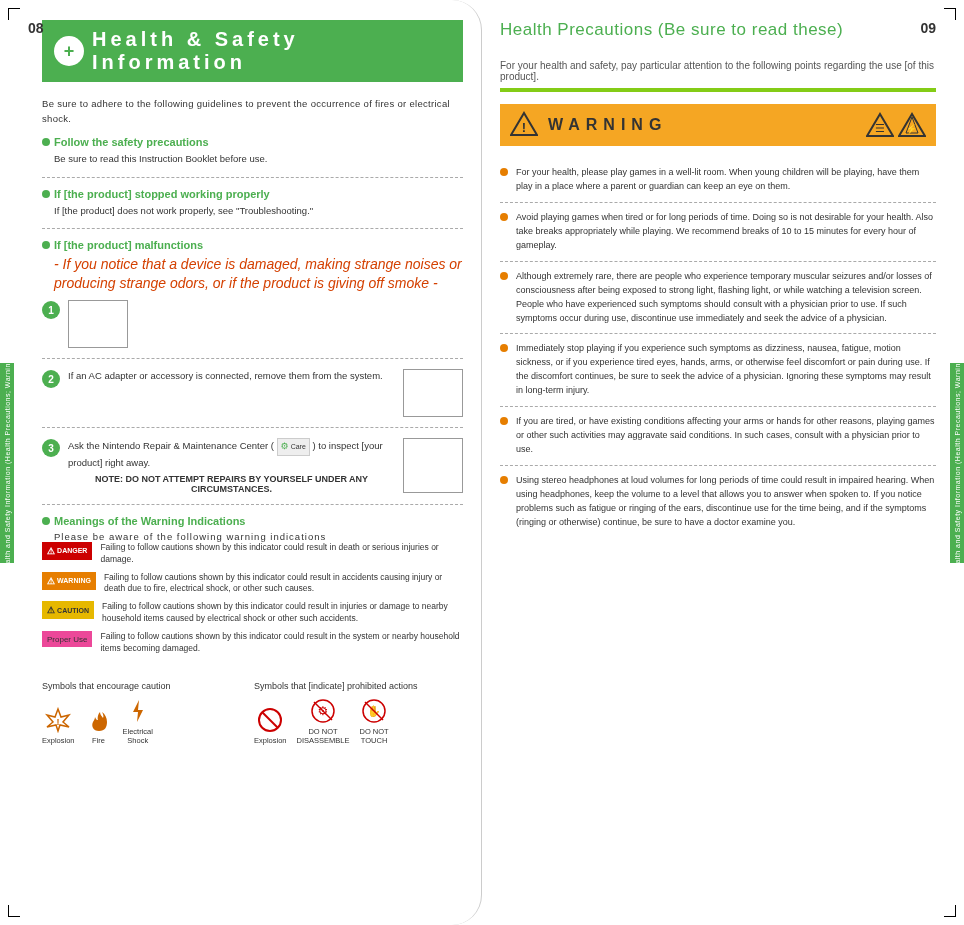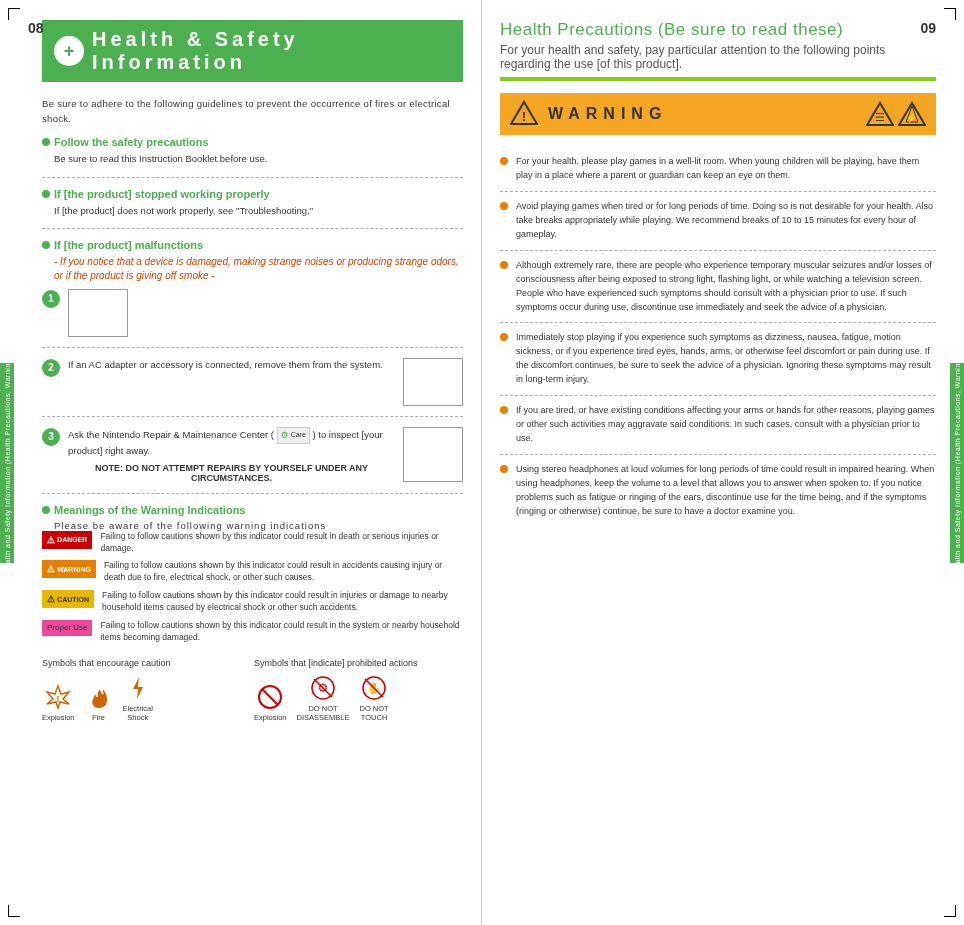--- a/index.html
+++ b/index.html
@@ -33,20 +33,21 @@
     .corner-br { bottom: 8px; right: 8px; border-left: none; border-top: none; }
 
     
     .left-page {
       width: 482px;
       height: 925px;
       padding: 20px 18px 20px 28px;
       border-right: 1px solid #ccc;
       position: relative;
       overflow: hidden;
+      border-radius: 30px;
     }
 
     
     .right-page {
       width: 482px;
       height: 925px;
       padding: 20px 28px 20px 18px;
       position: relative;
       overflow: hidden;
     }
@@ -108,21 +109,21 @@
 
     .dashed-divider {
       border: none;
       border-top: 1px dashed #aaa;
       margin: 10px 0;
     }
 
     
     .warning-italic {
       color: #d44000;
-      font-size: 10px;
+      font-size: 14px;
       font-style: italic;
       margin-left: 12px;
       margin-bottom: 6px;
       line-height: 1.4;
     }
 
     
     .step-item {
       display: flex;
       align-items: flex-start;
@@ -207,21 +208,21 @@
     .badge-caution { background: #e6b800; color: #333; }
 
     .indicator-text {
       font-size: 8.5px;
       color: #333;
       line-height: 1.4;
     }
 
     
     .symbols-section {
-      margin-top: 14px;
+      margin-top: 26px;
       display: flex;
       gap: 3px;
     }
 
     .symbols-group {
       flex: 1;
     }
 
     .symbols-label {
       font-size: 9px;
@@ -265,23 +266,23 @@
     }
 
     .right-header-title {
       font-size: 17px;
       color: #4caf50;
       font-weight: normal;
       letter-spacing: 0.5px;
     }
 
     .right-header-sub {
-      font-size: 12px;
+      font-size: 10px;
       color: #555;
-      margin-top: 3px;
+      margin-top: 20px;
     }
 
     
     .warning-banner {
       background: #f5a623;
       display: flex;
       align-items: center;
       padding: 6px 10px;
       margin-bottom: 12px;
       justify-content: space-between;

